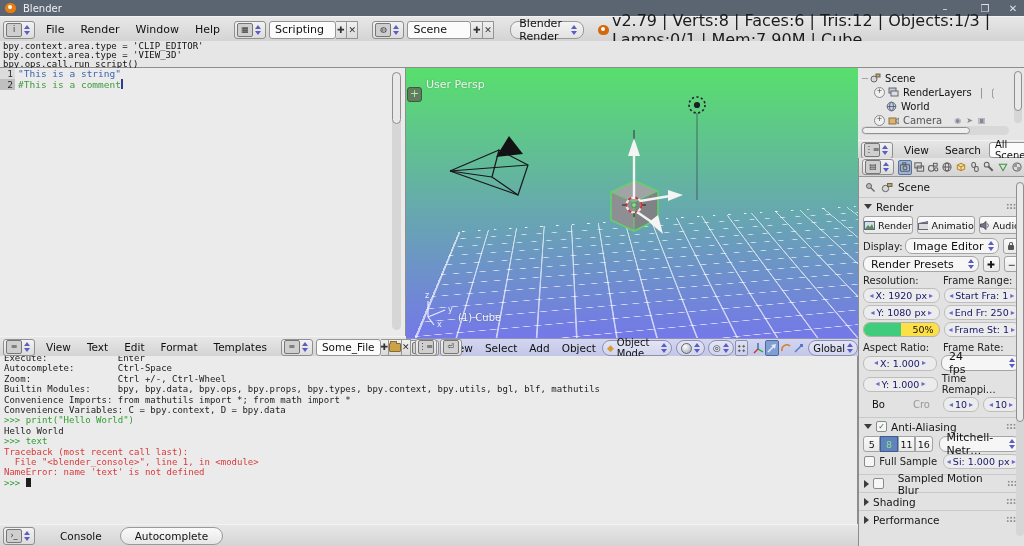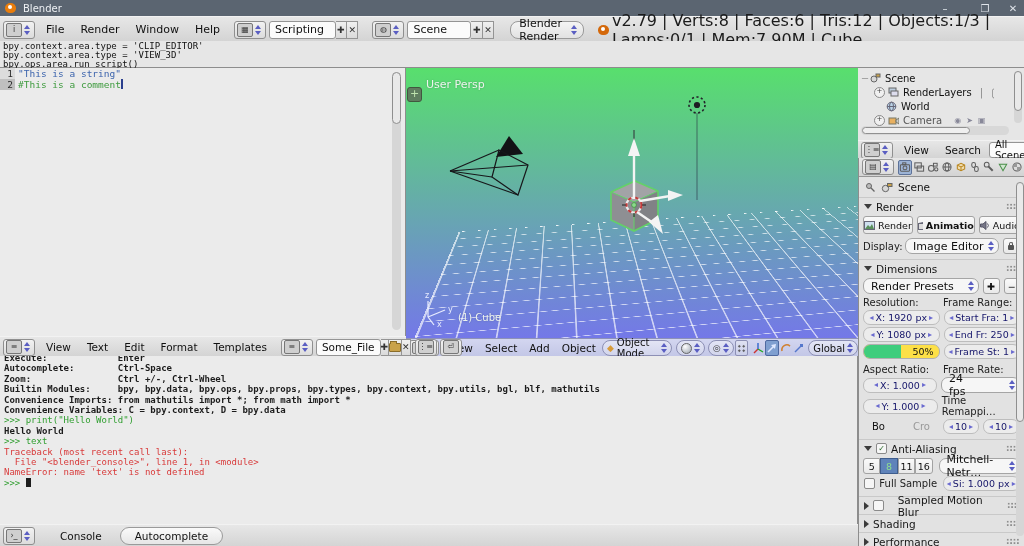--- a/index.html
+++ b/index.html
@@ -64,21 +64,21 @@
   .mbtn.on{background:#7f9fd0;border-color:#4e69a0;}
   .sphere{width:9px;height:9px;border-radius:50%;border:1px solid #666;background:radial-gradient(circle at 35% 30%,#ffffff,#9aa2ad);}
   .cubeglyph{color:#d79b3a;font-size:9px;}
   .dotsicon{width:9px;height:9px;background:radial-gradient(circle,#555 1px,transparent 1.2px) 0 0/4.5px 4.5px;}
 
   
   .console{left:0;top:356px;width:858px;height:168px;background:#ebebeb;border-right:1px solid #8d8d8d;box-sizing:border-box;overflow:hidden;}
   .cline{font-family:"DejaVu Sans Mono",monospace;font-size:9px;line-height:10.4px;white-space:pre;padding-left:4px;}
   .c-in{color:#2f9e2f;}
   .c-err{color:#d83a3a;}
-  .c-out{color:#1c1c1c;font-weight:bold;}
+  .c-out{color:#1c1c1c;}
   .ccursor{display:inline-block;width:5px;height:9px;background:#1d1d1d;vertical-align:-1px;}
 
   
   .tehdr{left:0;top:336px;width:406px;height:20px;font-size:10.5px;}
   .conhdr{left:0;top:524px;width:858px;height:22px;font-size:10.5px;}
   .acbtn{background:linear-gradient(#fafafa,#e6e6e6);border:1px solid #9a9a9a;border-radius:9px;height:16px;display:flex;align-items:center;padding:0 14px;margin-left:10px;}
 
   
   .outliner{left:858px;top:68px;width:166px;height:72px;background:#e6e6e6;overflow:hidden;}
   .orow{display:flex;align-items:center;height:14px;font-size:10px;color:#111;}
@@ -176,21 +176,21 @@
     <span class="blogo" style="margin-left:14px;">
         <i style="background:#d4680a;"></i>
         <b></b>
       </span>
     <span style="margin-left:6px;font-size:16px;color:#1b1b1b;">v2.79 | Verts:8 | Faces:6 | Tris:12 | Objects:1/3 | Lamps:0/1 | Mem:7.90M | Cube</span>
   </div>
 
   <div class="abs reports">
     <div>bpy.context.area.type = 'CLIP_EDITOR'</div>
     <div>bpy.context.area.type = 'VIEW_3D'</div>
-    <div>bpy.ops.area.run_script()</div>
+    <div>bpy.ops.call.run_script()</div>
   </div>
 
   <div class="abs texted">
     <div class="tline">
       <span class="gut">1</span>
       <span class="str" style="padding-left:3px;">"This is a string"</span>
     </div>
     <div class="tline">
       <span class="gut cur">2</span>
       <span class="com" style="padding-left:3px;">#This is a comment</span><span class="tcursor"></span>
@@ -555,21 +555,21 @@
       <span class="dots"></span>
     </div>
     <div class="prow">
       <span class="pbtn" style="width:50px;">
         <svg width="11" height="9">
             <rect x="0.5" y="0.5" width="10" height="8" fill="#cfe0ef" stroke="#667"></rect>
             <polygon points="1,8 4,4 6,6 8,3 10,8" fill="#5a8f5a"></polygon>
           </svg>
         <span>Render</span>
       </span>
-      <span class="pbtn" style="width:56px;font-weight:bold;">
+      <span class="pbtn" style="width:56px;">
         <svg width="11" height="9">
             <rect x="0.5" y="2.5" width="10" height="6" fill="#ddd" stroke="#667"></rect>
             <polygon points="0.5,2.5 10.5,0.5 10.5,2.5" fill="#888" stroke="#667"></polygon>
           </svg>
         <span>Animatio</span>
       </span>
       <span class="pbtn" style="width:42px;">
         <svg width="10" height="9">
             <polygon points="0.5,3 3,3 6,0.5 6,8.5 3,6 0.5,6" fill="#778" stroke="#556"></polygon>
             <path d="M7.5,2.5 A3,3 0 0 1 7.5,6.5" fill="none" stroke="#556"></path>
@@ -584,25 +584,20 @@
         <span class="stp" style="margin-left:auto;">
             <i class="u"></i>
             <i class="d"></i>
           </span>
       </span>
       <span class="lockbtn">
           <span class="lock"></span>
         </span>
     </div>
 
-    <div class="ph" style="margin-top:4px;">
-      <span class="tri-d"></span>
-      <span>Dimensions</span>
-      <span class="dots"></span>
-    </div>
     <div class="prow">
       <span class="dd" style="width:116px;">
         <span>Render Presets</span>
         <span class="stp" style="margin-left:auto;">
             <i class="u"></i>
             <i class="d"></i>
           </span>
       </span>
       <span class="pbtn sm" style="width:16px;">✚</span>
       <span class="pbtn sm" style="width:16px;">−</span>

